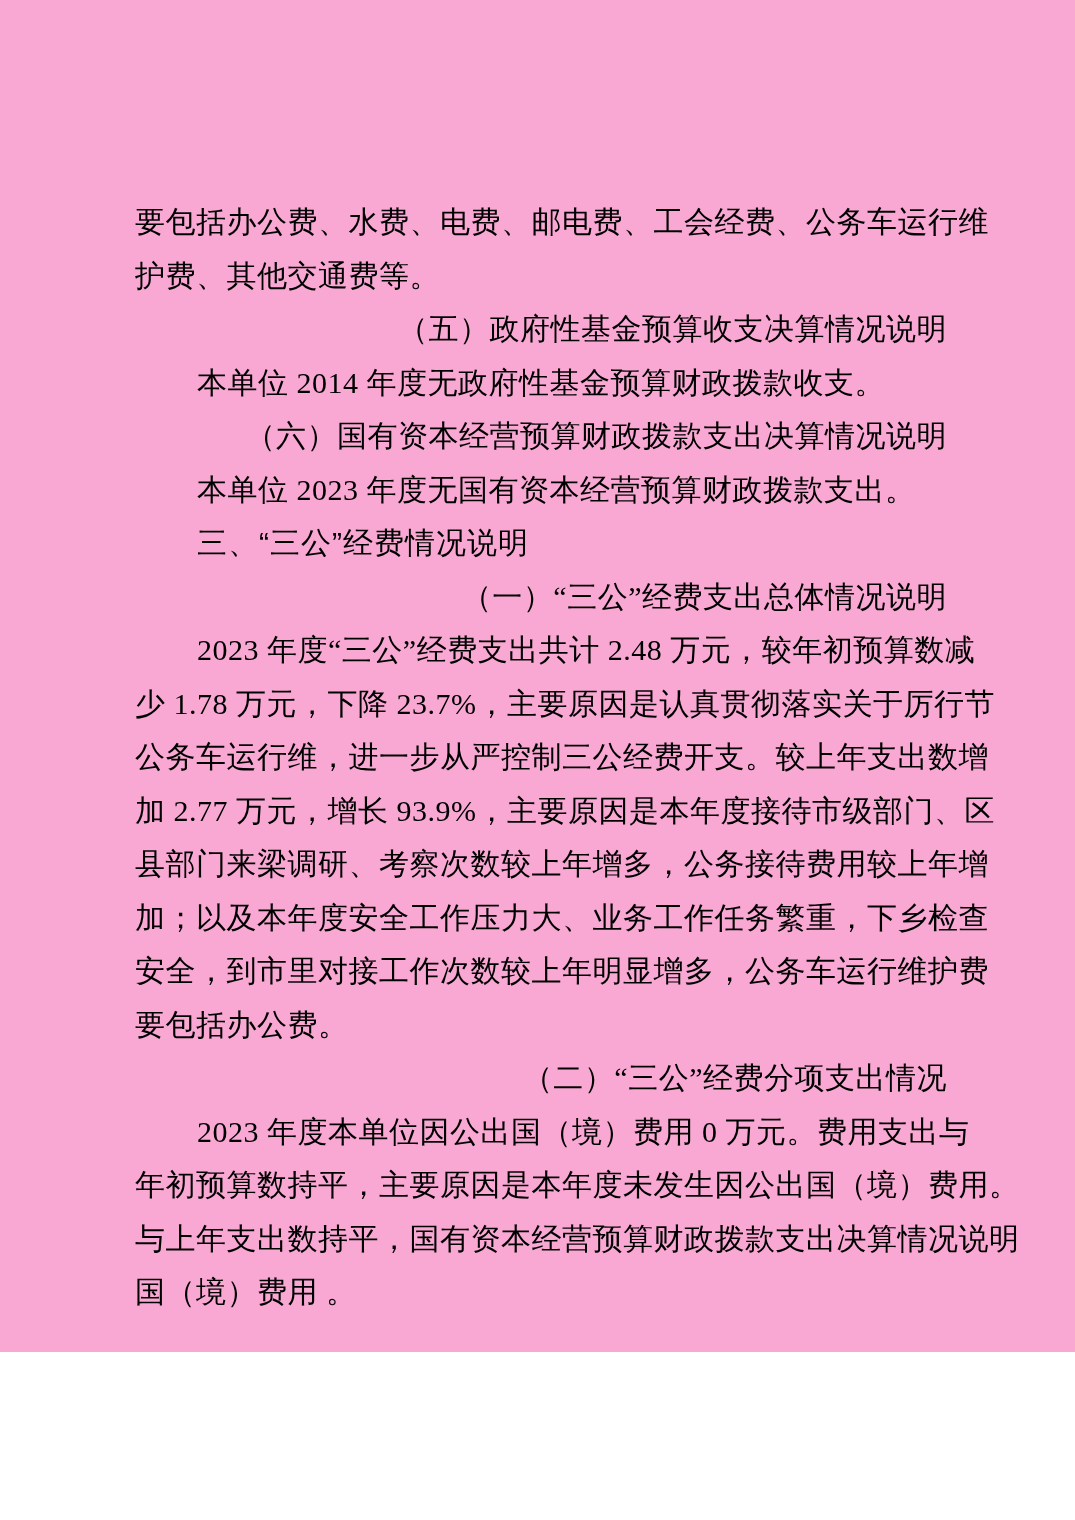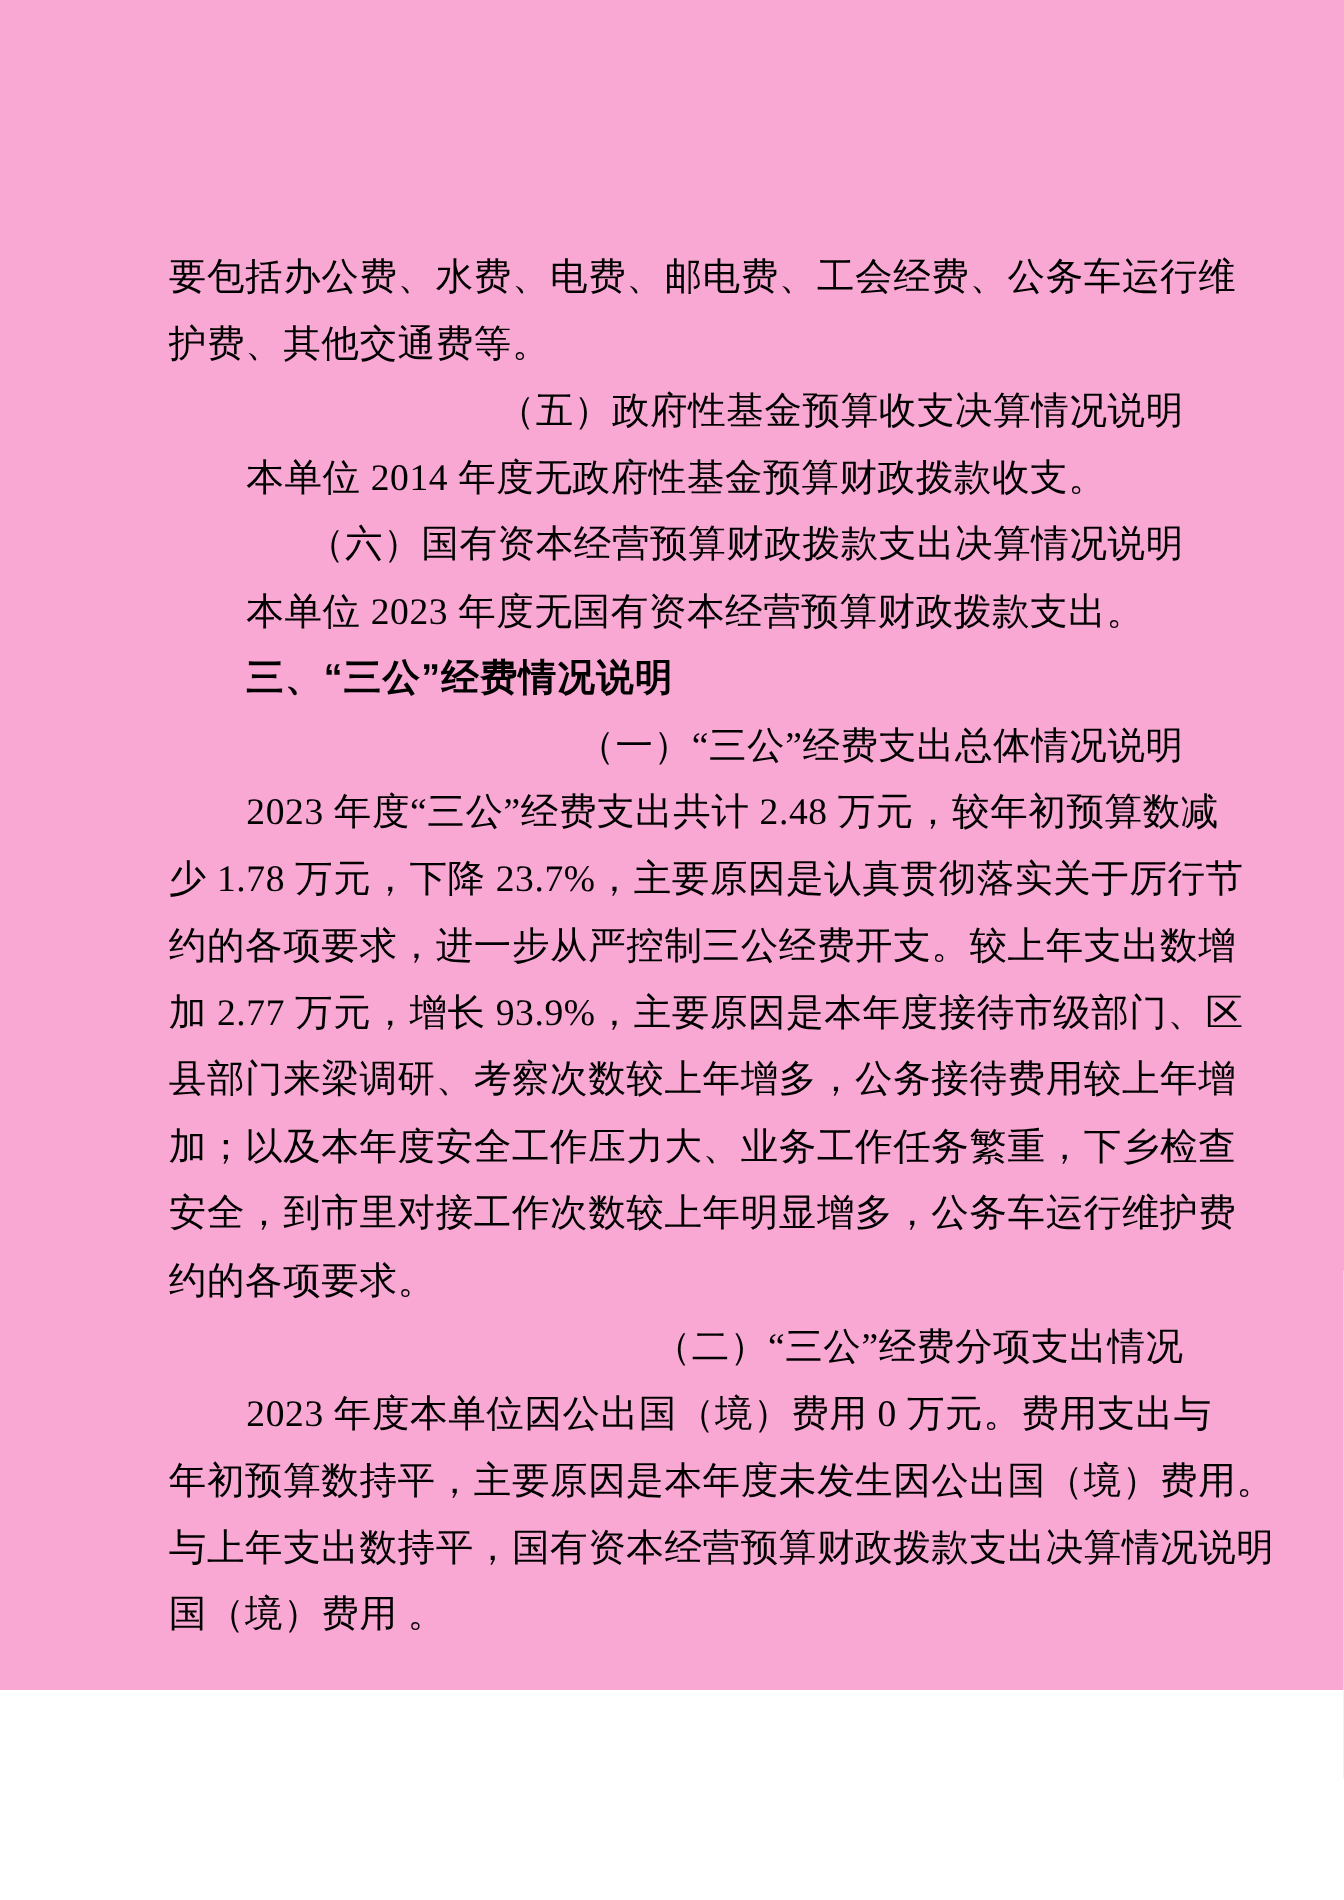--- a/index.html
+++ b/index.html
@@ -22,21 +22,21 @@
   }
   .line {
     height: 53.5px;
     line-height: 53.5px;
     font-size: 30px;
     white-space: nowrap;
     letter-spacing: 0.5px;
   }
   .indent { text-indent: 62px; }
   .h1 {
-    font-weight: bold;
+    font-weight: normal;
     font-family: "Liberation Sans", "DejaVu Sans", sans-serif;
     letter-spacing: 1px;
   }
   .h2 { letter-spacing: 0.5px; text-align: right; }
   .footer {
     position: absolute;
     top: 1403px;
     left: 0;
     width: 100%;
     text-align: center;
@@ -54,26 +54,26 @@
     <div class="line">要包括办公费、水费、电费、邮电费、工会经费、公务车运行维</div>
     <div class="line">护费、其他交通费等。</div>
     <div class="line indent h2">（五）政府性基金预算收支决算情况说明</div>
     <div class="line indent">本单位 2014 年度无政府性基金预算财政拨款收支。</div>
     <div class="line indent h2">（六）国有资本经营预算财政拨款支出决算情况说明</div>
     <div class="line indent">本单位 2023 年度无国有资本经营预算财政拨款支出。</div>
     <div class="line indent h1">三、“三公”经费情况说明</div>
     <div class="line indent h2">（一）“三公”经费支出总体情况说明</div>
     <div class="line indent">2023 年度“三公”经费支出共计 2.48 万元，较年初预算数减</div>
     <div class="line">少 1.78 万元，下降 23.7%，主要原因是认真贯彻落实关于厉行节</div>
-    <div class="line">约的各项要求，进一步从严控制三公经费开支。较上年支出数增</div>
+    <div class="line">公务车运行维，进一步从严控制三公经费开支。较上年支出数增</div>
     <div class="line">加 2.77 万元，增长 93.9%，主要原因是本年度接待市级部门、区</div>
     <div class="line">县部门来梁调研、考察次数较上年增多，公务接待费用较上年增</div>
     <div class="line">加；以及本年度安全工作压力大、业务工作任务繁重，下乡检查</div>
     <div class="line">安全，到市里对接工作次数较上年明显增多，公务车运行维护费</div>
-    <div class="line">约的各项要求。</div>
+    <div class="line">要包括办公费。</div>
     <div class="line indent h2">（二）“三公”经费分项支出情况</div>
     <div class="line indent">2023 年度本单位因公出国（境）费用 0 万元。费用支出与</div>
     <div class="line">年初预算数持平，主要原因是本年度未发生因公出国（境）费用。</div>
     <div class="line">与上年支出数持平，国有资本经营预算财政拨款支出决算情况说明</div>
     <div class="line">国（境）费用 。</div>
   </div>
 
   <div class="footer">
     <span>- 5 -</span>
   </div>

